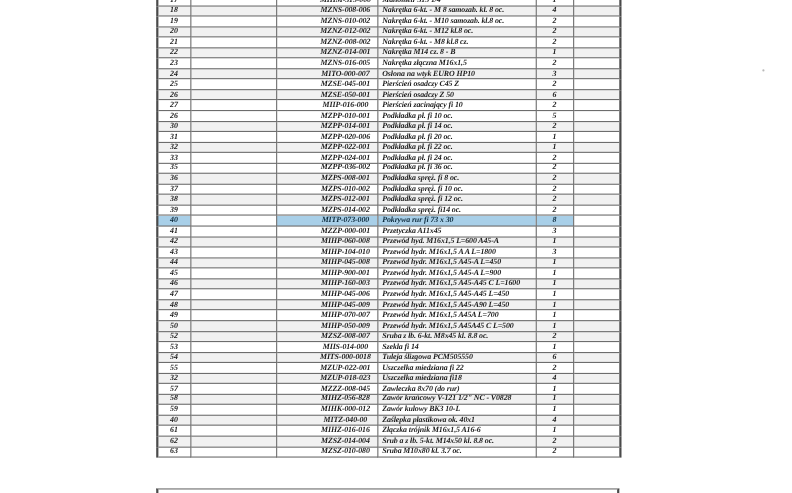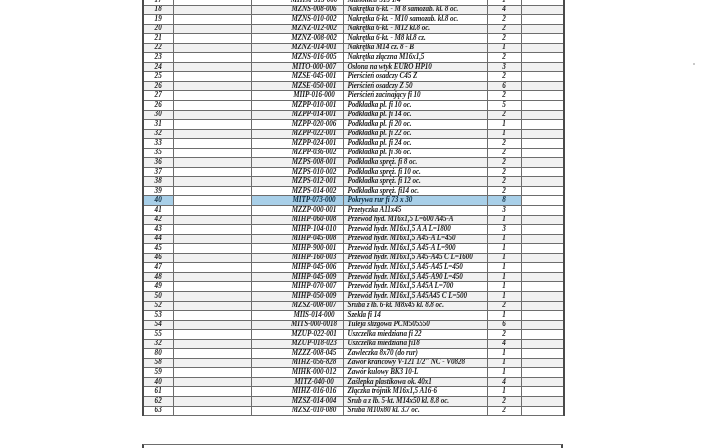--- a/index.html
+++ b/index.html
@@ -407,21 +407,21 @@
           </tr>
           <tr class="band">
             <td class="idx">32</td>
             <td class="blank"></td>
             <td class="code">MZUP-018-023</td>
             <td class="desc">Uszczelka miedziana fi18</td>
             <td class="qty">4</td>
             <td class="rem"></td>
           </tr>
           <tr>
-            <td class="idx">80</td>
+            <td class="idx">57</td>
             <td class="blank"></td>
             <td class="code">MZZZ-008-045</td>
             <td class="desc">Zawleczka 8x70 (do rur)</td>
             <td class="qty">1</td>
             <td class="rem"></td>
           </tr>
           <tr class="band">
             <td class="idx">58</td>
             <td class="blank"></td>
             <td class="code">MIHZ-056-828</td>

